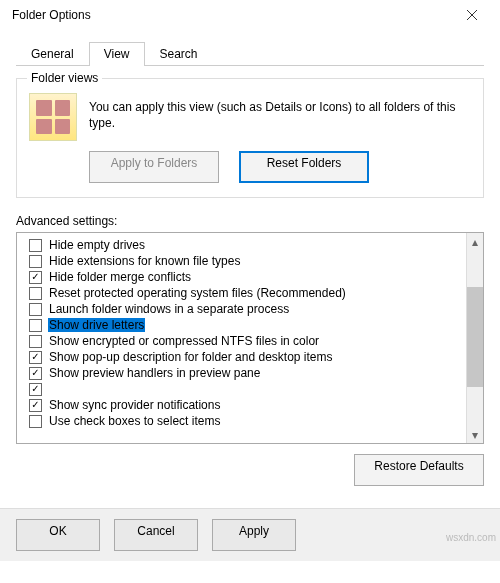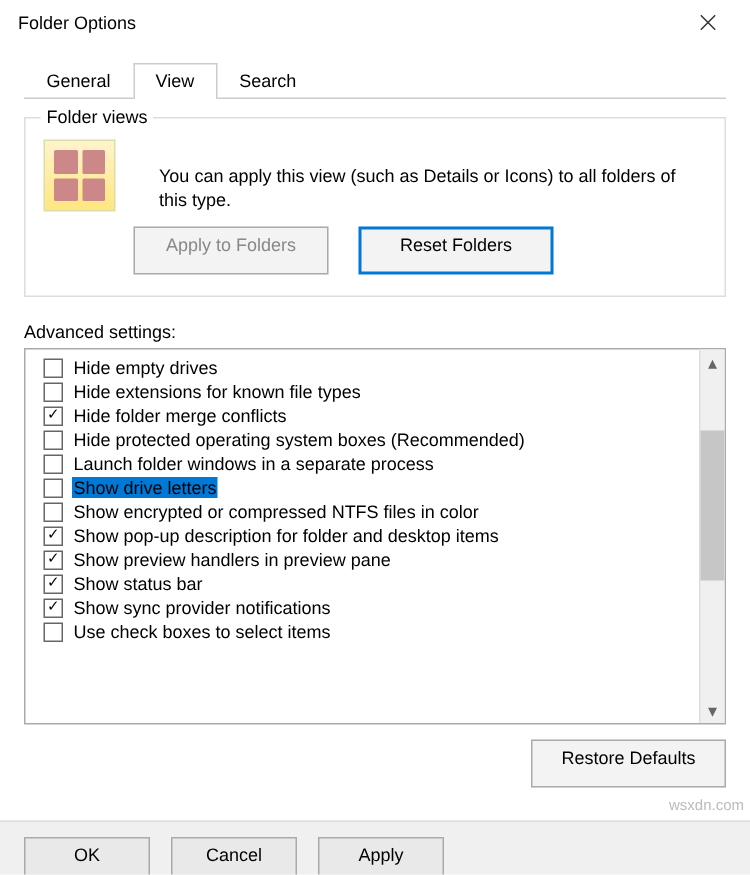--- a/index.html
+++ b/index.html
@@ -12,33 +12,33 @@
     
     .content { padding: 8px 16px; }
     
     .tabs { display: flex; border-bottom: 1px solid #ccc; margin-top: 4px; }
     .tab { padding: 4px 14px; border: 1px solid transparent; border-bottom: none; cursor: pointer; position: relative; }
     .tab.active { border-color: #ccc; background: #fff; margin-bottom: -1px; padding-bottom: 5px; }
     
     .groupbox { border: 1px solid #ddd; margin-top: 12px; padding: 10px 12px 14px; position: relative; }
     .groupbox-title { position: absolute; top: -8px; left: 10px; background: #fff; padding: 0 4px; }
     
-    .folder-views-row { display: flex; gap: 29px; align-items: flex-end; }
+    .folder-views-row { display: flex; gap: 12px; align-items: center; }
     .folder-icon { width: 48px; height: 48px; background: linear-gradient(#fff3cc, #ffe680); border: 1px solid #dda; margin-top: 4px; flex-shrink: 0; display: grid; grid-template-columns: 1fr 1fr; grid-template-rows: 1fr 1fr; gap: 3px; padding: 6px; }
     .folder-icon span { background: #c88; border-radius: 1px; }
     .folder-views-text { flex: 1; line-height: 1.35; }
     
     .folder-views-buttons { display: flex; gap: 20px; margin-top: 10px; margin-left: 60px; }
     .btn { min-width: 130px; height: 32px; border: 1px solid #aaa; background: #f3f3f3; cursor: pointer; text-align: center; line-height: 22px; }
     .btn.disabled { color: #888; cursor: default; }
     .btn.highlighted { border: 2px solid #0078d7; line-height: 20px; }
     
     .section-label { margin-top: 16px; margin-bottom: 4px; }
     
-    .settings-wrap { display: flex; border: 1px solid #aaa; height: 251px; }
+    .settings-wrap { display: flex; border: 1px solid #aaa; height: 212px; }
     .settings-list { flex: 1; overflow-y: auto; padding: 4px 2px; }
     .settings-item { display: flex; align-items: center; gap: 6px; padding: 0 10px; height: 16px; margin-bottom: 0; cursor: pointer; }
     .settings-item.selected .item-label { background: #0078d7; color: #000000; }
     .item-label { padding: 0 1px; white-space: nowrap; }
     .chk { width: 13px; height: 13px; border: 1px solid #666; display: flex; align-items: center; justify-content: center; flex-shrink: 0; }
     .chk.checked::after { content: '✓'; font-size: 10px; line-height: 1; }
     .scrollbar-track { width: 17px; background: #f0f0f0; position: relative; border-left: 1px solid #ddd; }
     .scrollbar-thumb { position: absolute; left: 0; right: 0; top: 54px; height: 100px; background: #c6c6c6; }
     .scrollbar-arrow { position: absolute; left: 0; right: 0; height: 17px; display:flex; align-items:center; justify-content:center; color:#666; }
     .scrollbar-arrow.up { top: 0; }
@@ -99,21 +99,21 @@
         <div class="settings-item">
           <div class="chk"></div>
           <span class="item-label">Hide extensions for known file types</span>
         </div>
         <div class="settings-item">
           <div class="chk checked"></div>
           <span class="item-label">Hide folder merge conflicts</span>
         </div>
         <div class="settings-item">
           <div class="chk"></div>
-          <span class="item-label">Hide protected operating system boxes (Recommended)</span>
+          <span class="item-label">Reset protected operating system files (Recommended)</span>
         </div>
         <div class="settings-item">
           <div class="chk"></div>
           <span class="item-label">Launch folder windows in a separate process</span>
         </div>
         <div class="settings-item selected">
           <div class="chk"></div>
           <span class="item-label">Show drive letters</span>
         </div>
         <div class="settings-item">
@@ -123,21 +123,20 @@
         <div class="settings-item">
           <div class="chk checked"></div>
           <span class="item-label">Show pop-up description for folder and desktop items</span>
         </div>
         <div class="settings-item">
           <div class="chk checked"></div>
           <span class="item-label">Show preview handlers in preview pane</span>
         </div>
         <div class="settings-item">
           <div class="chk checked"></div>
-          <span class="item-label">Show status bar</span>
         </div>
         <div class="settings-item">
           <div class="chk checked"></div>
           <span class="item-label">Show sync provider notifications</span>
         </div>
         <div class="settings-item">
           <div class="chk"></div>
           <span class="item-label">Use check boxes to select items</span>
         </div>
       </div>

